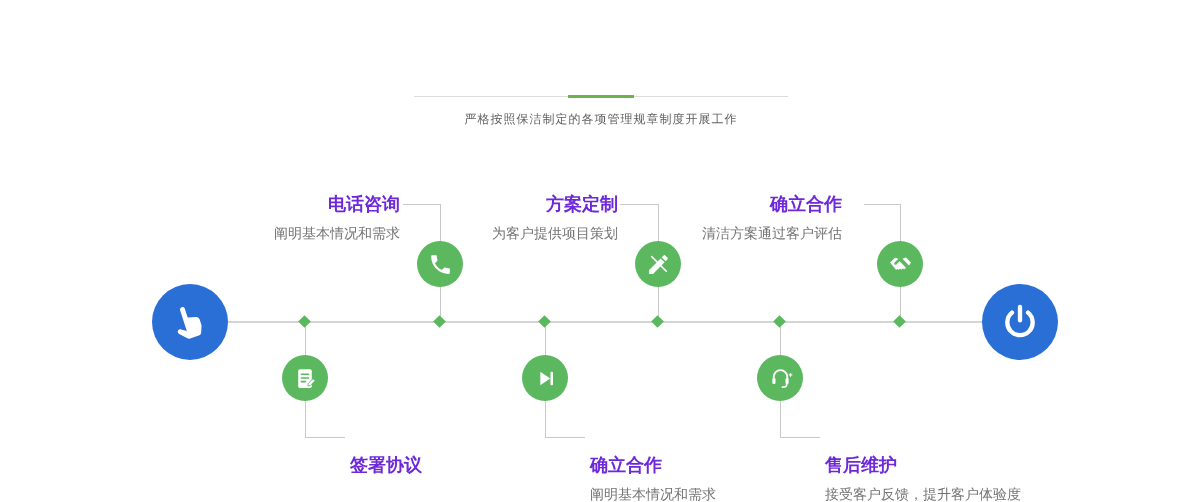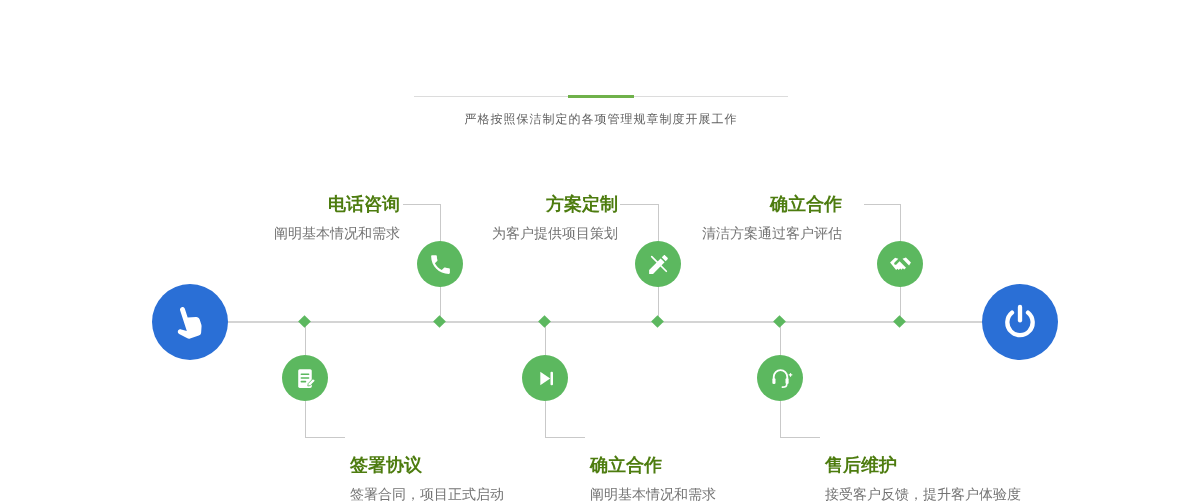--- a/index.html
+++ b/index.html
@@ -23,21 +23,21 @@
     display:flex;align-items:center;justify-content:center;z-index:3;}
   .node svg{width:25px;height:25px;}
   .diamond{position:absolute;top:317px;width:9px;height:9px;background:#5cb85f;
     transform:rotate(45deg);z-index:2;}
   .vline{position:absolute;width:1px;background:#c9c9c9;z-index:1;}
   .hline{position:absolute;height:1px;background:#c9c9c9;z-index:1;}
 
   
   .top-label{position:absolute;top:193px;text-align:right;width:260px;}
   .bottom-label{position:absolute;top:427px;text-align:left;width:300px;margin-top:27px;}
-  .step-title{font-size:18px;font-weight:bold;color:#4d7c0f;line-height:22px;}
+  .step-title{font-size:18px;font-weight:bold;color:#6d28d9;line-height:22px;}
   .step-desc{font-size:14px;color:#737373;margin-top:9px;line-height:18px;}
 </style>
 </head>
 <body>
 
 <div class="canvas">
 
   <div class="divider">
     <span class="divider-accent"></span>
   </div>
@@ -122,21 +122,20 @@
           <rect x="5" y="3" width="13" height="18" rx="1.5" fill="#ffffff"></rect>
           <path d="M8 8h7M8 11.5h7M8 15h4" stroke="#5cb85f" stroke-width="1.5" stroke-linecap="round"></path>
           <path d="M14.6 16.8l4.6-4.6 2 2-4.6 4.6-2.4.4.4-2.4z" fill="#ffffff" stroke="#5cb85f" stroke-width="0.8"></path>
         </svg>
     </span>
   </div>
   <div class="vline" style="left:305px;top:401px;height:36px;"></div>
   <div class="hline" style="left:305px;top:437px;width:40px;"></div>
   <div class="bottom-label" style="left:350px;">
     <div class="step-title">签署协议</div>
-    <div class="step-desc">签署合同，项目正式启动</div>
   </div>
 
   <div class="vline" style="left:545px;top:323px;height:32px;"></div>
   <div class="node" style="left:522px;top:355px;">
     <span style="display:flex;">
       <svg viewBox="0 0 24 24" fill="#ffffff">
           <path d="M7 5.5l9.5 6.5L7 18.5z"></path>
           <rect x="16.8" y="5.5" width="2.4" height="13" rx="1"></rect>
         </svg>
     </span>

